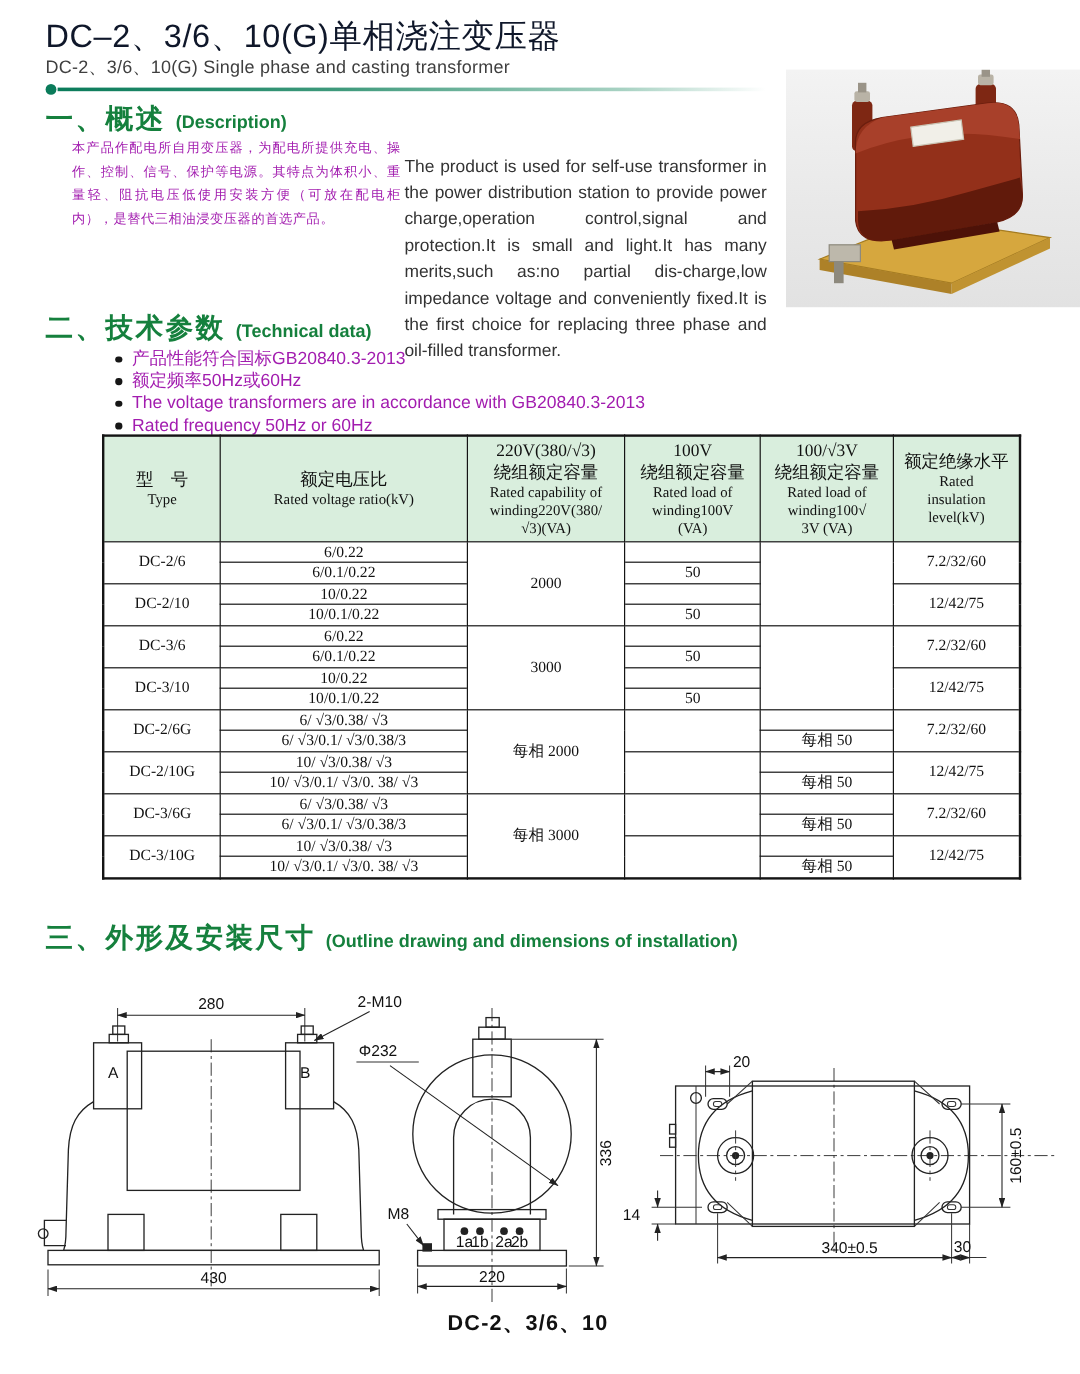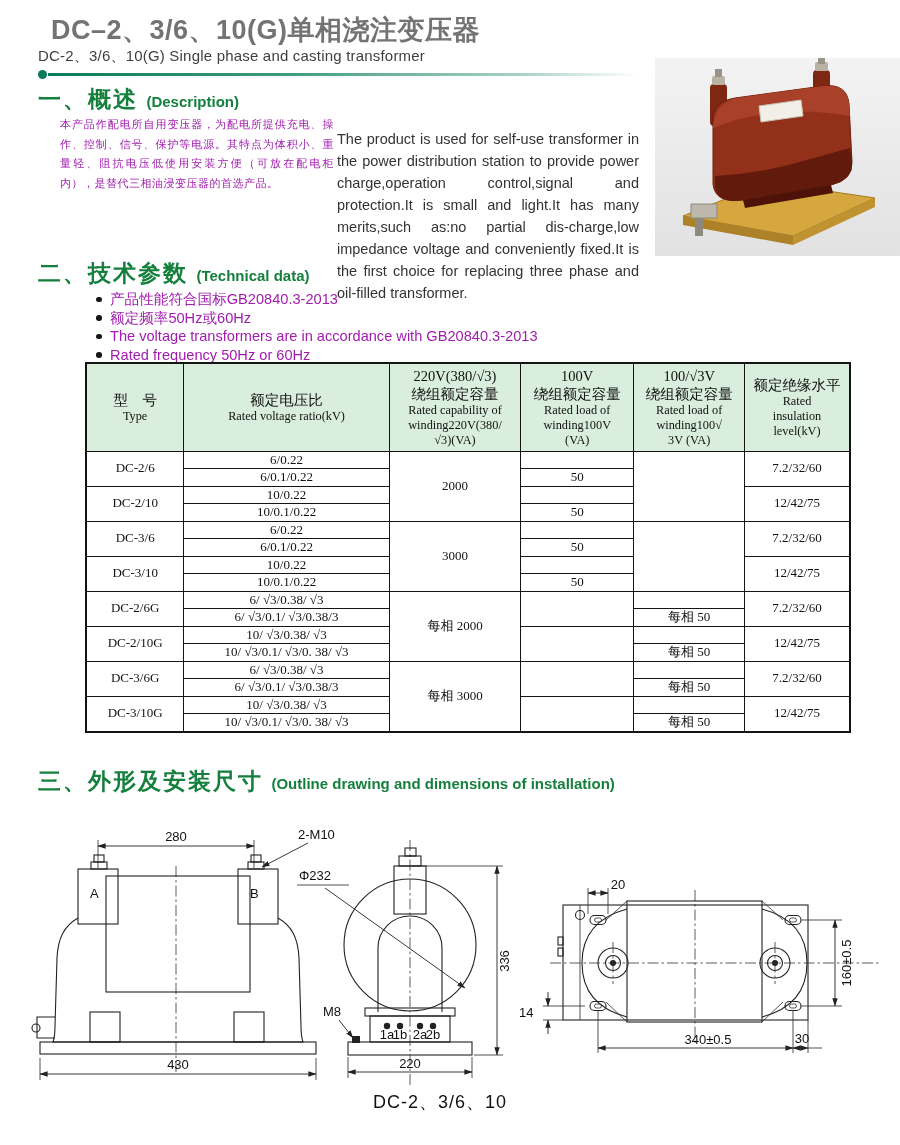--- a/index.html
+++ b/index.html
@@ -3,21 +3,21 @@
 <meta charset="utf-8">
 <style>
   html,body{margin:0;padding:0;}
   body{
     width:900px;height:1145px;position:relative;background:#ffffff;overflow:hidden;
     font-family:"Liberation Sans","DejaVu Sans",sans-serif;color:#1a1a1a;
   }
   .abs{position:absolute;}
 
   
-  .doc-title{font-size:27px;font-weight:bold;color:#737373;letter-spacing:.5px;white-space:nowrap;margin-left:13px;}
+  .doc-title{font-size:27px;font-weight:normal;color:#0f172a;letter-spacing:.5px;white-space:nowrap;}
   .doc-subtitle{font-size:15px;color:#3f3f3f;letter-spacing:.2px;white-space:nowrap;text-align:right;}
   .divider{display:flex;align-items:center;width:600px;}
   .divider .dot{width:9px;height:9px;border-radius:50%;background:#0a7b5a;flex:0 0 auto;}
   .divider .line{flex:1;height:3px;margin-left:1px;
     background:linear-gradient(to right,#0a7b5a 0%,#3f9a7c 40%,#a8d2c3 80%,rgba(255,255,255,0) 100%);}
 
   
   .sec-h{color:#15803d;white-space:nowrap;}
   .sec-h .big{font-size:23px;font-weight:bold;letter-spacing:2px;}
   .sec-h .small{font-size:15px;font-weight:bold;margin-left:4px;}
@@ -45,21 +45,21 @@
   table.spec td.model{font-size:13px;margin-top:24px;}
   .th-zh{font-family:"Liberation Serif","DejaVu Serif",serif;font-size:14.5px;line-height:1.25;text-align:center;color:#111;}
   .th-en{font-family:"Liberation Serif","DejaVu Serif",serif;font-size:12.3px;line-height:1.2;text-align:center;color:#111;}
 
   
   svg .ln{fill:none;stroke:#222;stroke-width:1.1px;}
   svg .thin{fill:none;stroke:#333;stroke-width:.85px;}
   svg .dim{fill:none;stroke:#222;stroke-width:.9px;}
   svg .cl{fill:none;stroke:#333;stroke-width:.8px;stroke-dasharray:11 3 2.5 3;}
   svg text{font-family:"Liberation Sans","DejaVu Sans",sans-serif;font-size:13px;fill:#111;}
-  .caption{width:190px;text-align:center;font-size:18px;font-weight:normal;letter-spacing:1px;color:#111;}
+  .caption{width:190px;text-align:center;font-size:18px;font-weight:bold;letter-spacing:1px;color:#111;}
 </style>
 </head>
 <body>
 
 <div class="abs doc-title" style="left:38px;top:12px">DC–2、3/6、10(G)单相浇注变压器</div>
 <div class="abs doc-subtitle" style="left:38px;top:47px">DC-2、3/6、10(G) Single phase and casting transformer</div>
 <div class="abs divider" style="left:38px;top:70px">
   <span class="dot"></span>
   <span class="line"></span>
 </div>

